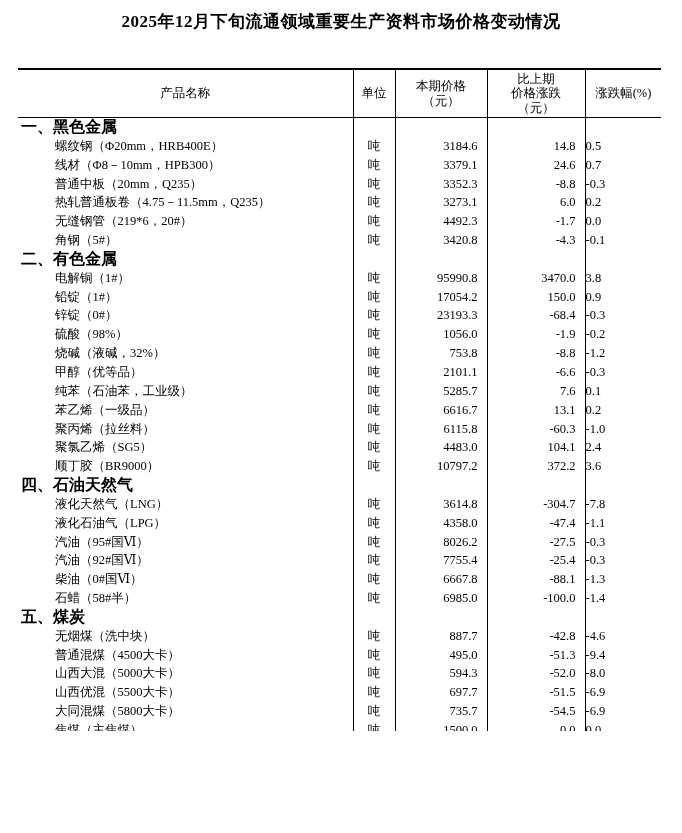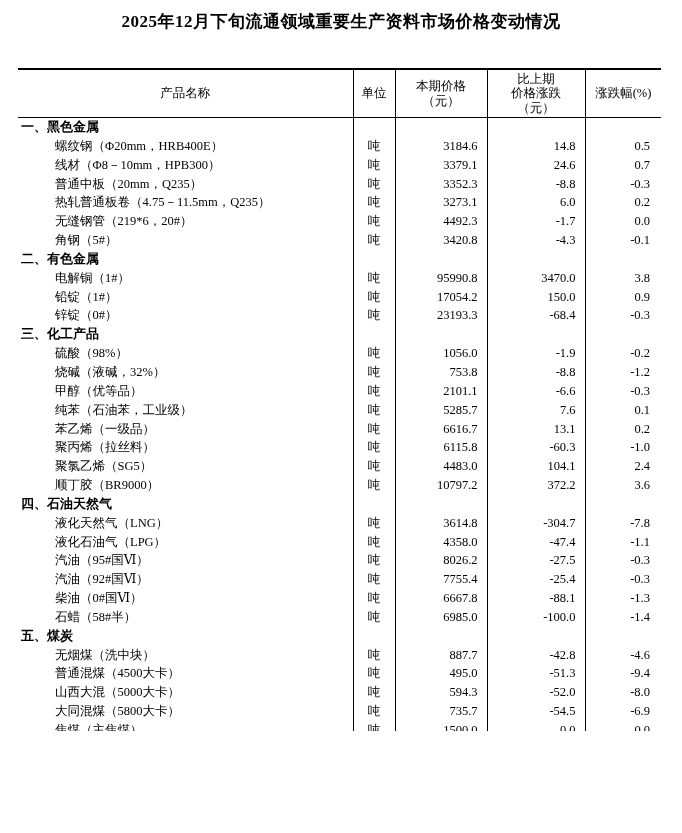--- a/index.html
+++ b/index.html
@@ -46,24 +46,24 @@
     font-size:12.5px;
     height:18.84px;
     line-height:18.84px;
     padding:0;
     white-space:nowrap;
     overflow:hidden;
     vertical-align:middle;
   }
   th:nth-child(n+2), td:nth-child(n+2){border-left:1px solid #000;}
   td.name{text-align:left;padding-left:37px;}
-  td.name.section{padding-left:3px;font-weight:bold;font-size:13px;}
+  td.name.section{padding-left:3px;font-weight:bold;font-size:16px;}
   td.unit{text-align:center;}
   td.num{text-align:right;padding-right:9px;}
-  td.pct{text-align:right;padding-right:11px;}
+  td.pct{padding-right:11px;}
 </style>
 </head>
 <body>
 
 <div class="page">
   <div class="title">2025年12月下旬流通领域重要生产资料市场价格变动情况</div>
   <div class="table-wrap">
     <table class="price-table">
       <colgroup>
         <col class="c-name">
@@ -166,27 +166,20 @@
             <td class="pct">0.9</td>
           </tr>
           <tr>
             <td class="name">锌锭（0#）</td>
             <td class="unit">吨</td>
             <td class="num">23193.3</td>
             <td class="num">-68.4</td>
             <td class="pct">-0.3</td>
           </tr>
           <tr>
-            <td class="name section">三、化工产品</td>
-            <td class="unit"></td>
-            <td class="num"></td>
-            <td class="num"></td>
-            <td class="pct"></td>
-          </tr>
-          <tr>
             <td class="name">硫酸（98%）</td>
             <td class="unit">吨</td>
             <td class="num">1056.0</td>
             <td class="num">-1.9</td>
             <td class="pct">-0.2</td>
           </tr>
           <tr>
             <td class="name">烧碱（液碱，32%）</td>
             <td class="unit">吨</td>
             <td class="num">753.8</td>
@@ -304,20 +297,27 @@
             <td class="num">495.0</td>
             <td class="num">-51.3</td>
             <td class="pct">-9.4</td>
           </tr>
           <tr>
             <td class="name">山西大混（5000大卡）</td>
             <td class="unit">吨</td>
             <td class="num">594.3</td>
             <td class="num">-52.0</td>
             <td class="pct">-8.0</td>
+          </tr>
+          <tr>
+            <td class="name">山西优混（5500大卡）</td>
+            <td class="unit">吨</td>
+            <td class="num">697.7</td>
+            <td class="num">-51.5</td>
+            <td class="pct">-6.9</td>
           </tr>
           <tr>
             <td class="name">大同混煤（5800大卡）</td>
             <td class="unit">吨</td>
             <td class="num">735.7</td>
             <td class="num">-54.5</td>
             <td class="pct">-6.9</td>
           </tr>
           <tr>
             <td class="name">焦煤（主焦煤）</td>

